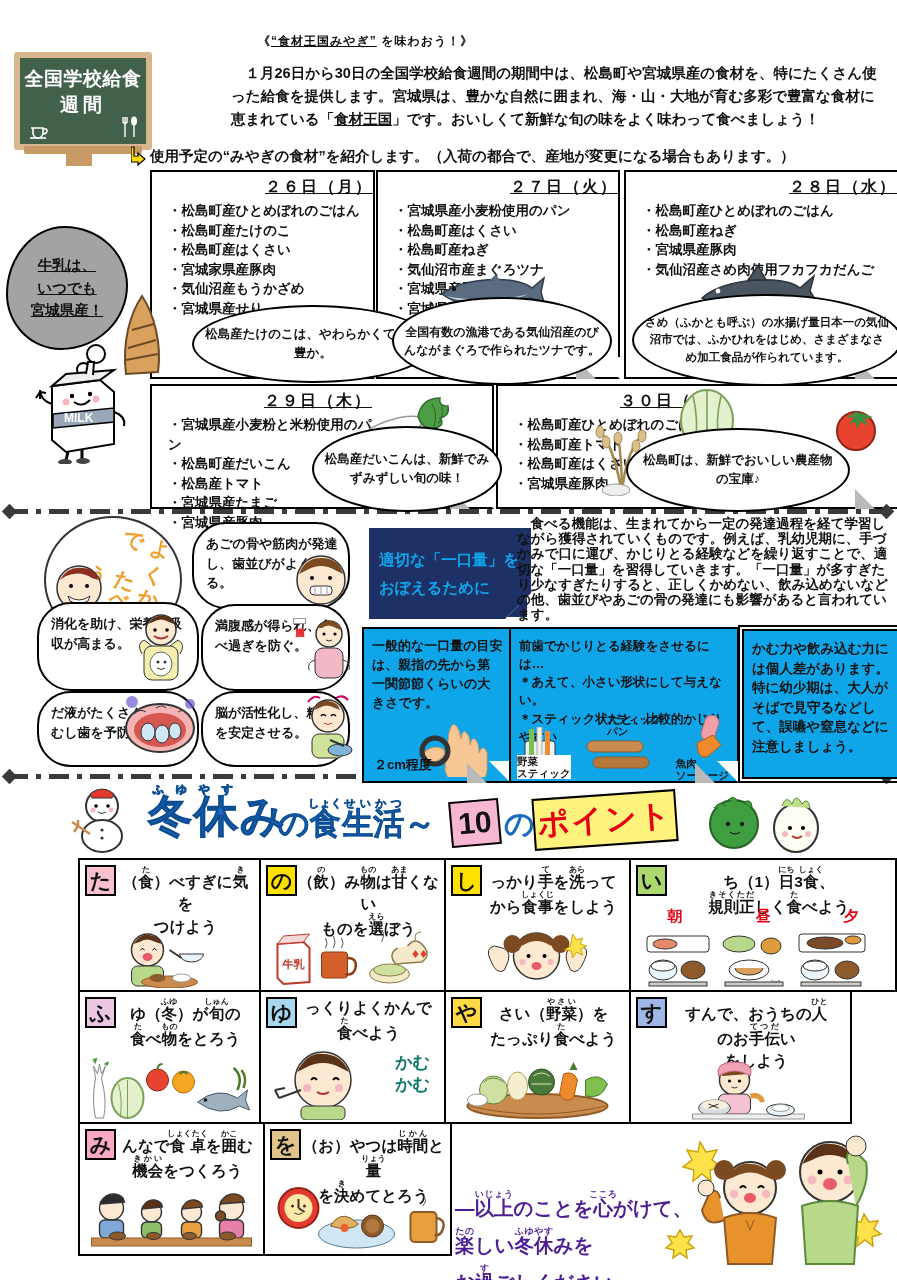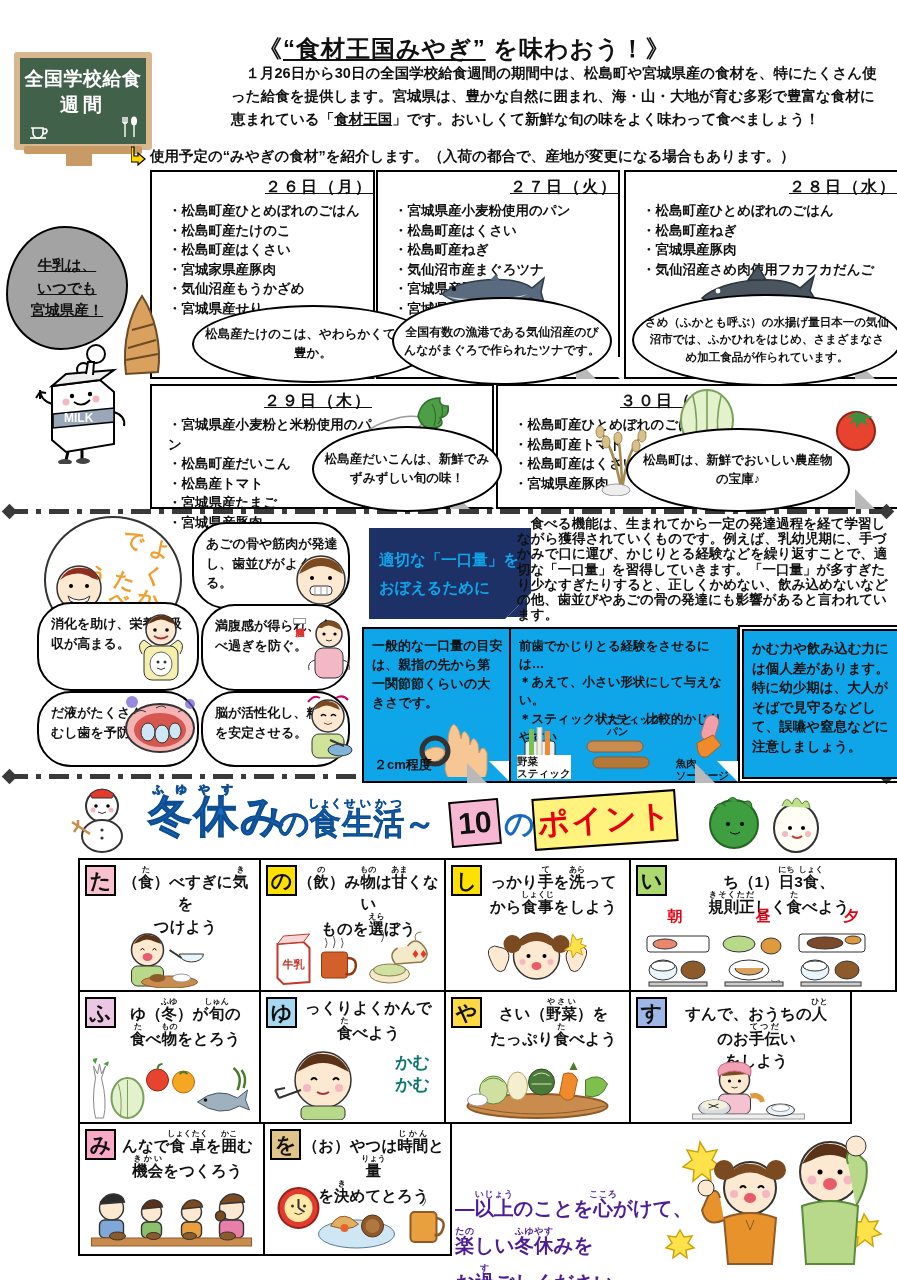--- a/index.html
+++ b/index.html
@@ -7,21 +7,21 @@
         font-family:"Liberation Sans","DejaVu Sans",sans-serif;color:#111;font-weight:bold;}
   
   .board{position:absolute;left:14px;top:52px;width:126px;height:86px;background:#41614a;
          border:6px solid #d8b78e;border-radius:3px;color:#fff;text-align:center;}
   .board-l1{font-size:19px;letter-spacing:0.5px;margin-top:8px;}
   .board-l2{font-size:19px;letter-spacing:4px;}
   .board-tray{position:absolute;left:24px;top:146px;width:118px;height:8px;background:#c89b66;border-radius:2px;}
   .board-foot{position:absolute;left:66px;top:154px;width:26px;height:12px;background:#c89b66;}
   .cup-icon{position:absolute;left:8px;bottom:4px;}
   .cutlery-icon{position:absolute;right:6px;bottom:6px;}
-  .main-title{position:absolute;left:258px;top:33px;font-size:24px;letter-spacing:1px;}
+  .main-title{position:absolute;left:258px;top:33px;font-size:12px;letter-spacing:1px;}
   .main-title .em{text-decoration:underline;}
   .head-para{position:absolute;left:231px;top:62px;width:648px;font-size:14.5px;line-height:23px;
              font-weight:bold;text-indent:1em;}
   .head-para .em{text-decoration:underline;}
   .note-row{position:absolute;left:131px;top:146px;font-size:14.5px;display:flex;align-items:center;gap:4px;}
   
   .day-box{position:absolute;border:2.5px solid #000;background:#fff;}
   .fold{position:absolute;right:-2px;bottom:-2px;width:0;height:0;
         border-style:solid;border-width:0 22px 22px 0;border-color:transparent #fff transparent transparent;}
   .fold:after{content:"";position:absolute;left:-22px;top:2px;width:0;height:0;

